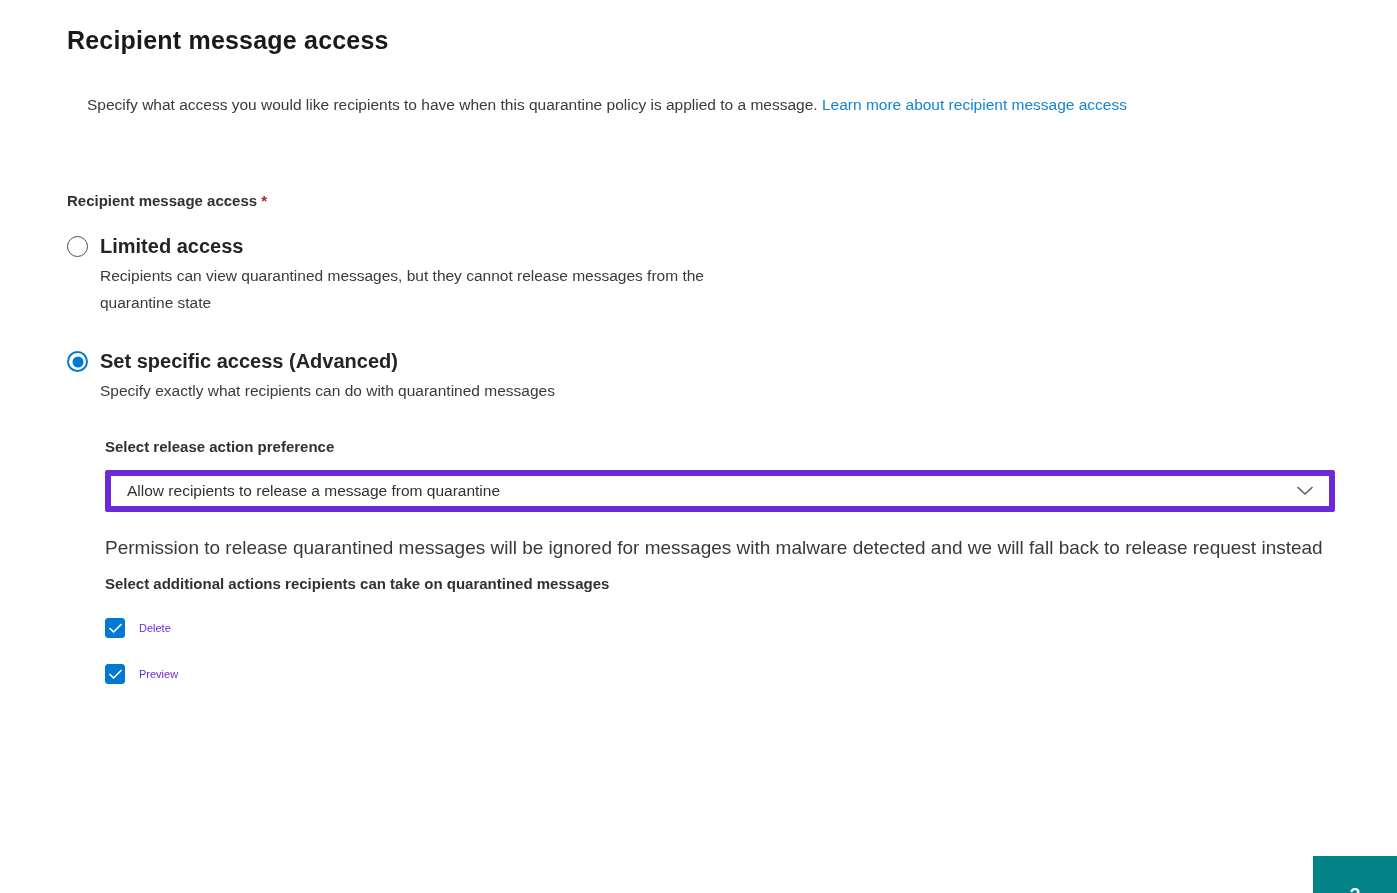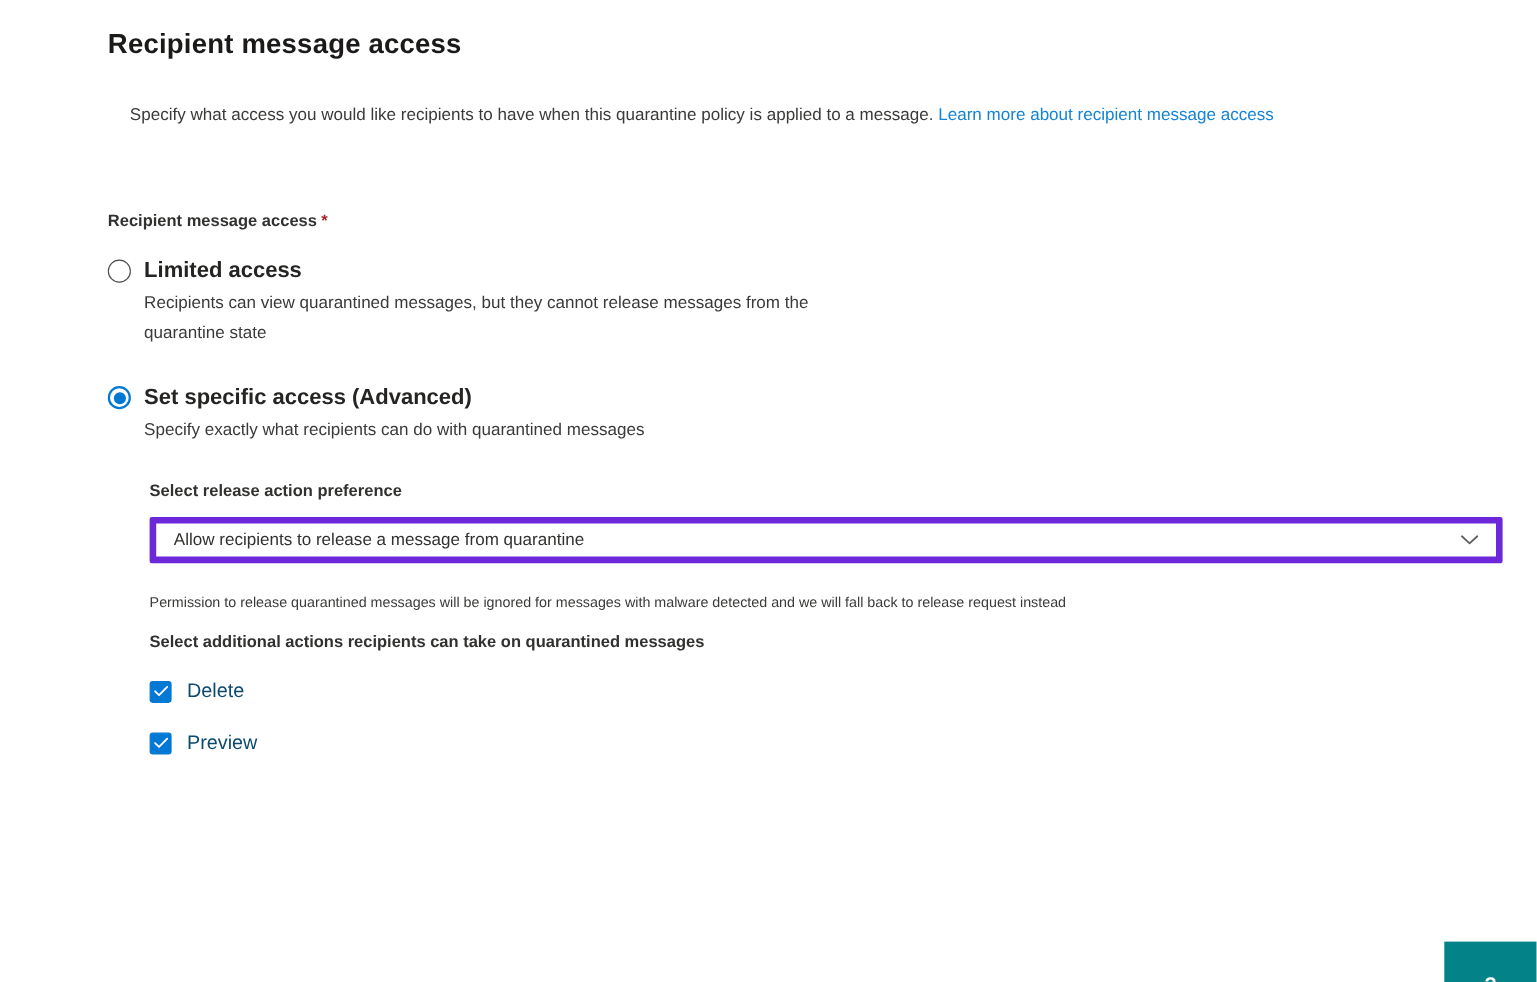--- a/index.html
+++ b/index.html
@@ -6,21 +6,21 @@
   html, body {
     width: 1397px; height: 893px;
     background: #ffffff;
     font-family: "Liberation Sans", sans-serif;
     color: #323130;
     overflow: hidden;
   }
   .page {
     position: relative;
     width: 1397px; height: 893px;
-    padding: 26px 64px 0 98px;
+    padding: 26px 64px 0 67px;
   }
   .page-title {
     font-size: 25px;
     font-weight: 700;
     color: #1b1a19;
     letter-spacing: 0.2px;
   }
   .page-desc {
     margin-top: 36px;
     max-width: 1268px;
@@ -98,21 +98,21 @@
     justify-content: space-between;
     padding: 0 16px;
     cursor: pointer;
     background: #ffffff;
   }
   .dropdown-value { font-size: 15.5px; color: #323130; }
   .chevron-icon { display: flex; align-items: center; color: #605e5c; }
 
   .note {
     margin-top: 22px;
-    font-size: 13px;
+    font-size: 19px;
     line-height: 27px;
     color: #3b3a39;
     max-width: 1225px;
   }
   .additional-label { margin-top: 14px; font-size: 15px; }
 
   .checkbox-list { margin-top: 26px; }
   .checkbox-row {
     display: flex;
     align-items: center;
@@ -129,21 +129,21 @@
     display: flex;
     align-items: center;
     justify-content: center;
   }
   .checkbox .checkmark-glyph { display: none; }
   .checkbox.checked {
     background: #0078d4;
     border-color: #0078d4;
   }
   .checkbox.checked .checkmark-glyph { display: block; }
-  .checkbox-label { font-size: 18px; color: #0c4a6e; }
+  .checkbox-label { font-size: 11px; color: #6d28d9; }
 
   .help-button {
     position: absolute;
     right: 0; bottom: 0;
     width: 84px; height: 37px;
     background: #038387;
     color: #ffffff;
     overflow: hidden;
     cursor: pointer;
     text-align: center;

